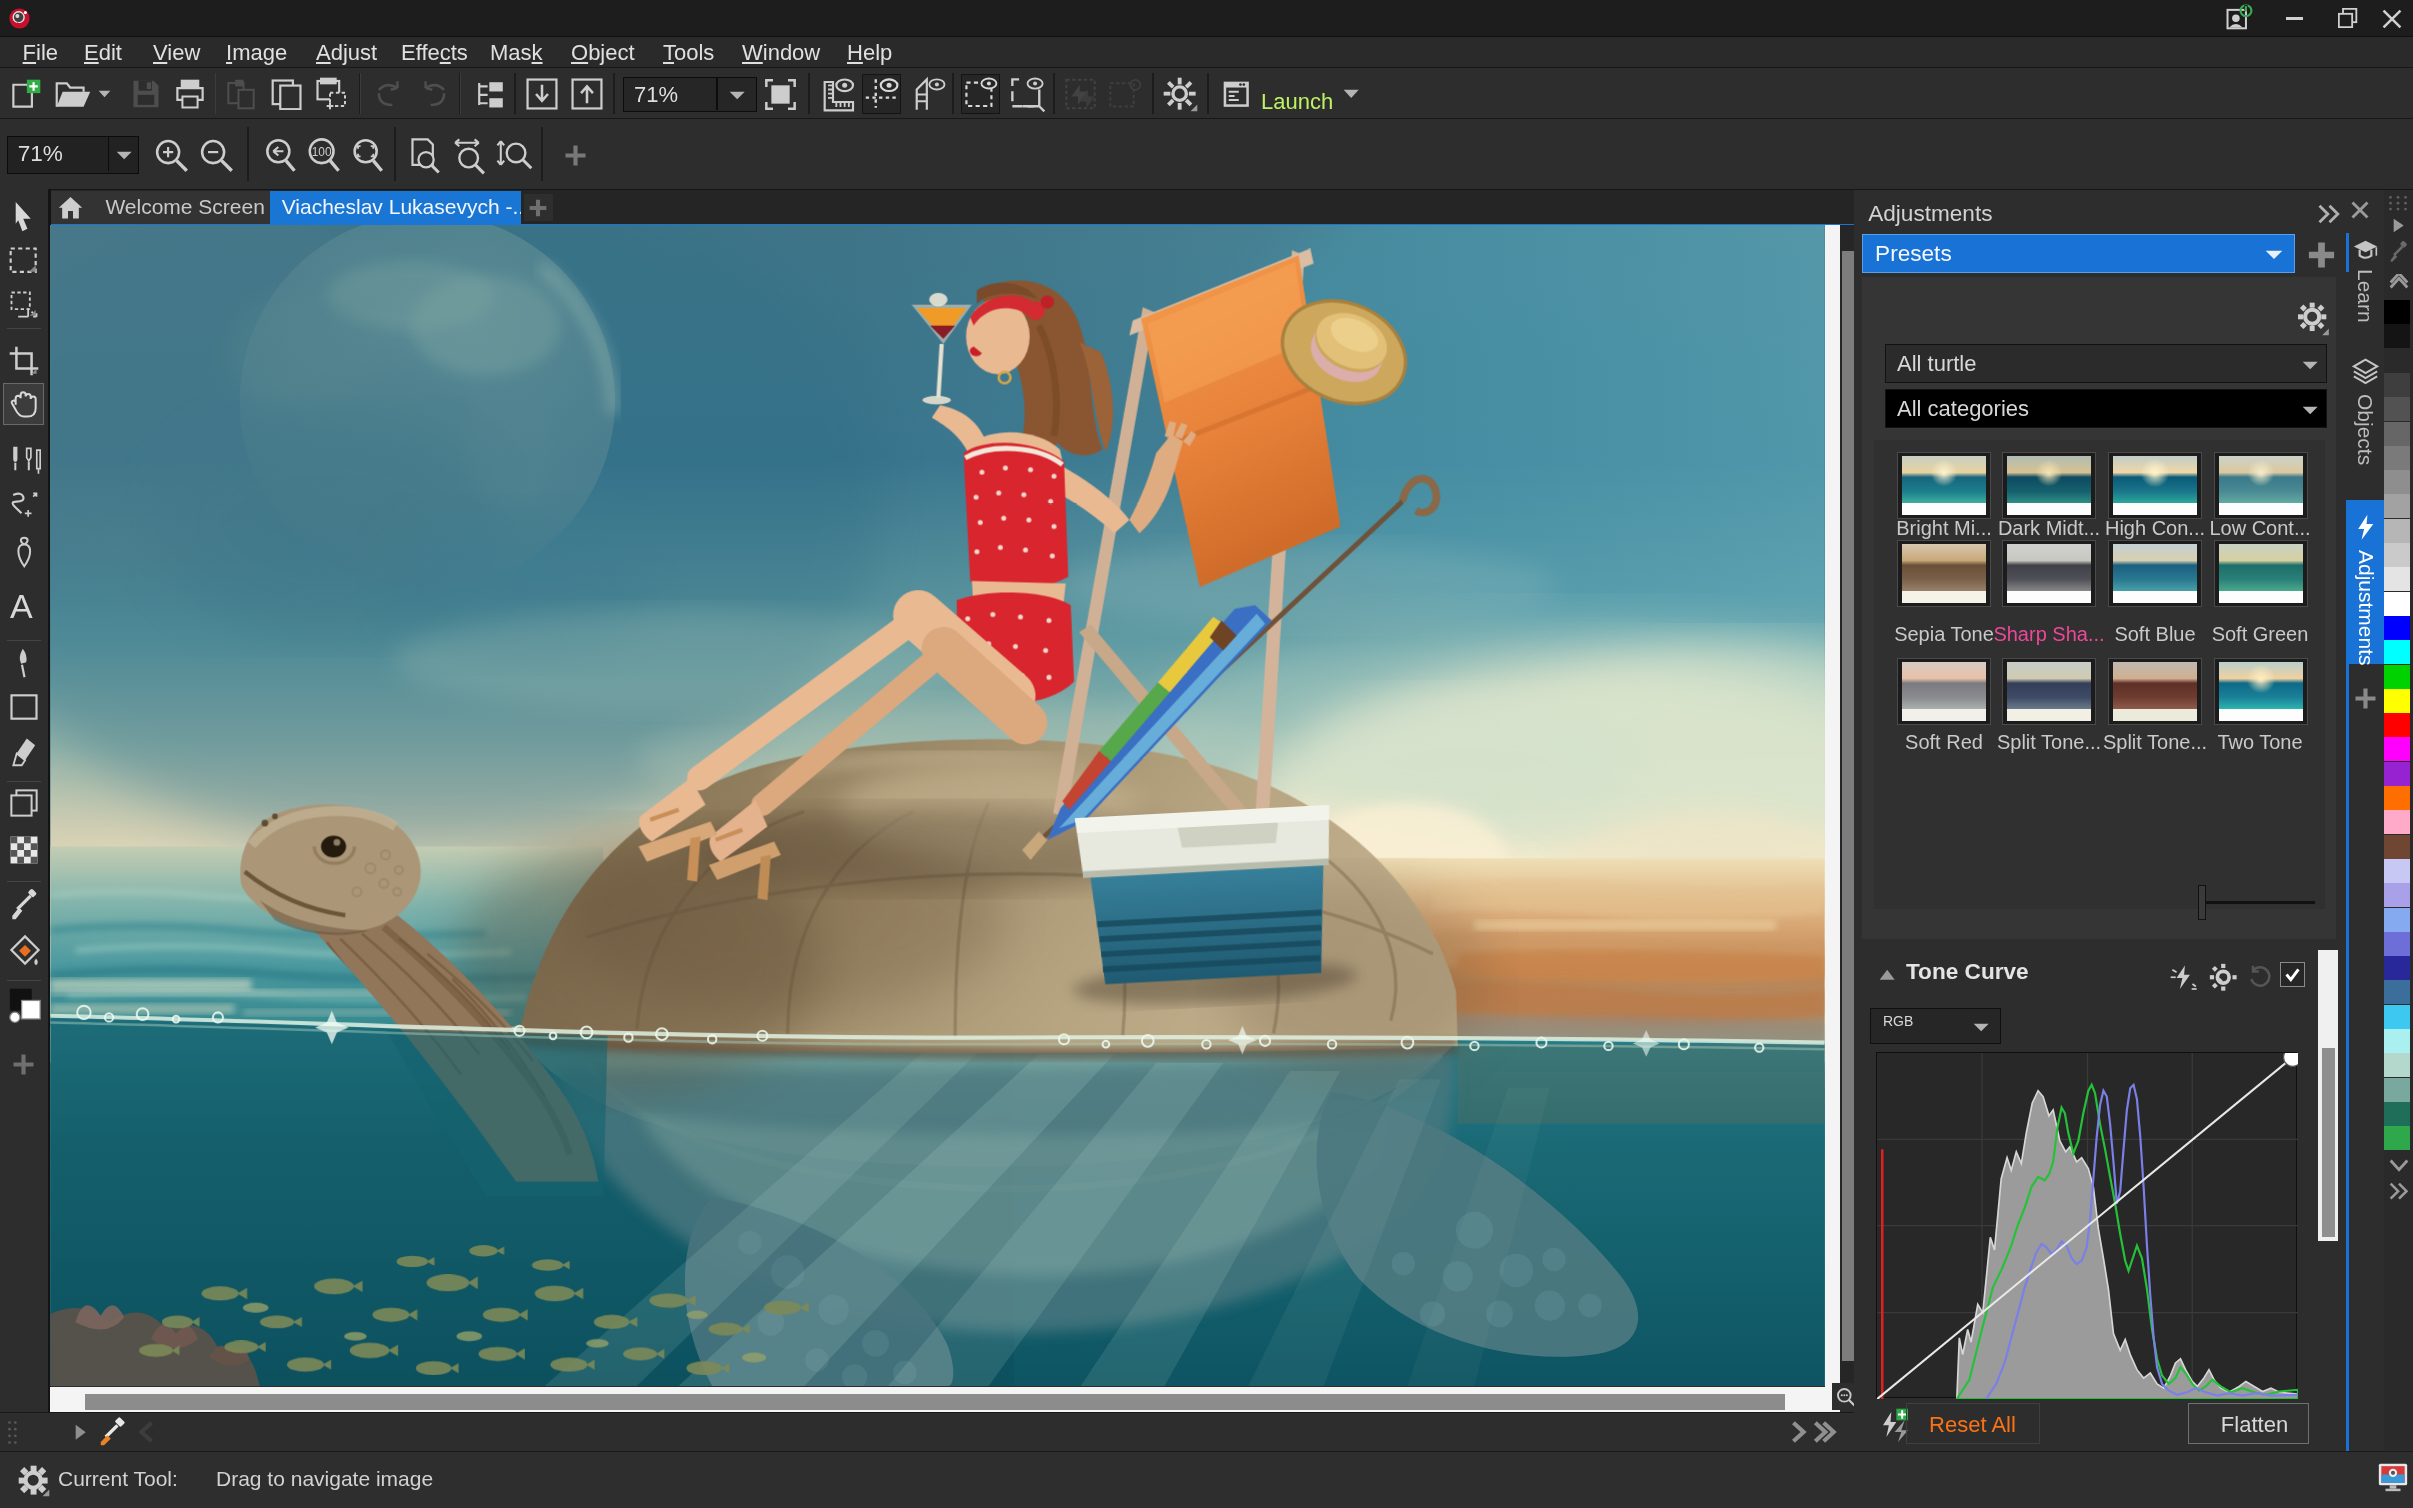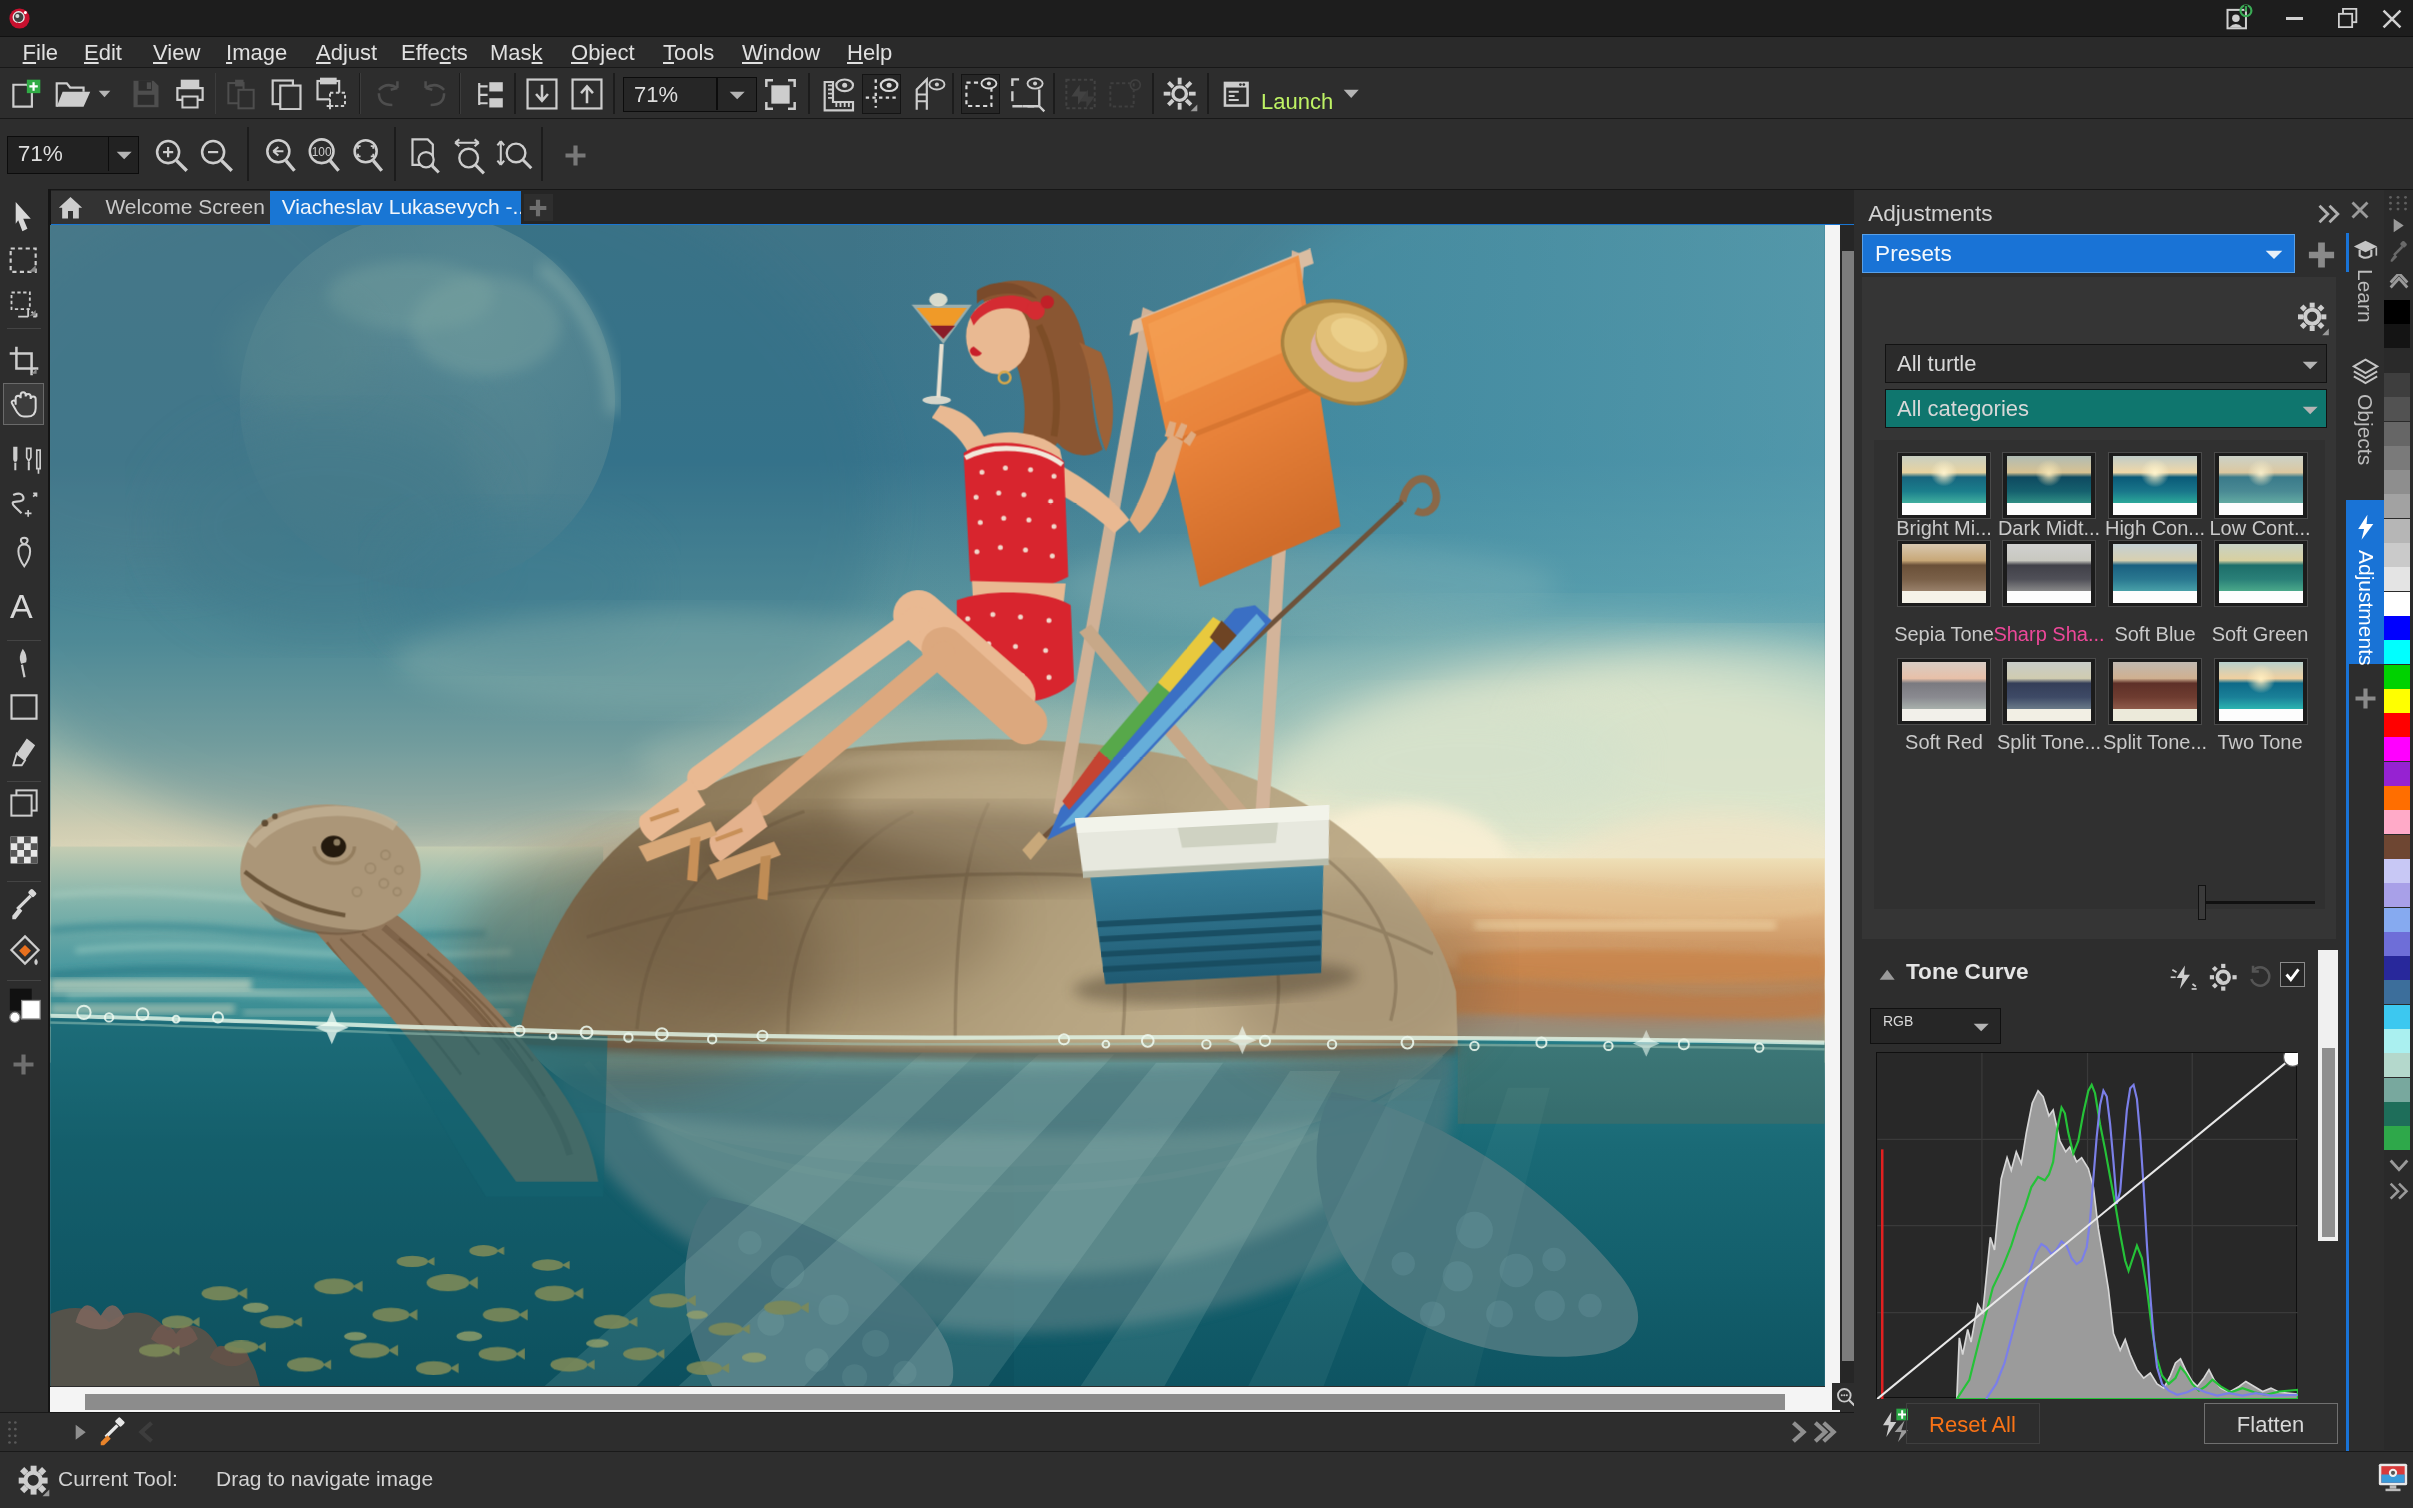--- a/index.html
+++ b/index.html
@@ -980,21 +980,21 @@
           <rect x="26.5" y="26.5" width="6" height="6" transform="rotate(45 29.5 29.5)"></rect>
         </g>
       <path d="M31 41 L39 41 L39 33 Z" fill="#9a9a9a"></path>
     </svg>
     <div class="ab" style="left:22.6px;top:67px;width:442px;height:39px;background:#2b2b2b;border:1.7px solid #121212">
       <div class="ab" style="left:11px;top:5.9px;font-size:22px;color:#d8d8d8">All turtle</div>
       <svg class="ab" style="left:415px;top:15px" width="18.4" height="11" viewBox="0 0 22 13">
           <path d="M2 2 L11 11 L20 2 Z" fill="#b4b4b4"></path>
         </svg>
     </div>
-    <div class="ab" style="left:22.6px;top:112px;width:442px;height:39px;background:#0f766e;border:1.7px solid #121212">
+    <div class="ab" style="left:22.6px;top:112px;width:442px;height:39px;background:#000000;border:1.7px solid #121212">
       <div class="ab" style="left:11px;top:5.9px;font-size:22px;color:#d8d8d8">All categories</div>
       <svg class="ab" style="left:415px;top:15px" width="18.4" height="11" viewBox="0 0 22 13">
           <path d="M2 2 L11 11 L20 2 Z" fill="#b4b4b4"></path>
         </svg>
     </div>
     <div class="ab" style="left:11.7px;top:163px;width:451px;height:469px;background:#303030"></div>
   </div>
 
   <div class="ab" style="left:43px;top:262px;width:94px;height:67px;background:#1c1c1c;border:0.8px solid #4a4a4a">
       <div class="ab" style="left:4.2px;top:3.4px;width:84px;height:47px;background:radial-gradient(circle at 50% 36%,#fdf2cc 0%,rgba(253,242,204,0) 26%),linear-gradient(180deg,#c8cfc2,#e8d3a0 35%,#17657e 45%,#1b7e8c 75%,#3fae9e)"></div>
@@ -1125,21 +1125,21 @@
 
   <svg class="ab" style="left:22px;top:1217px" width="34" height="35" viewBox="0 0 40 42">
     <path d="M18 6 L8 22 L15 22 L12 36 L24 18 L17 18 Z" fill="#cdcdcd"></path>
     <path d="M22 30 L34 16 L30 28 L38 28 L26 42 L30 30 Z" fill="#9a9a9a"></path>
     <rect x="24" y="2" width="14" height="14" fill="#2ca846"></rect>
       <path d="M31 4 V14 M26 9 H36" stroke="#fff" stroke-width="2.4"></path>
   </svg>
   <div class="ab" style="left:52px;top:1213px;width:134px;height:41px;border:1.7px solid #3f3f3f">
     <div class="ab" style="left:0;top:7.5px;width:131px;text-align:center;font-size:22px;color:#f97316">Reset All</div>
   </div>
-  <div class="ab" style="left:350px;top:1213px;width:134px;height:41px;border:1.7px solid #707070;background:#303030">
+  <div class="ab" style="left:334px;top:1213px;width:121px;height:41px;border:1.7px solid #707070;background:#303030">
     <div class="ab" style="left:0;top:7.5px;width:131px;text-align:center;font-size:22px;color:#d8d8d8">Flatten</div>
   </div>
 
   <div class="ab" style="left:464px;top:760px;width:20px;height:291px;background:#f0f0f0"></div>
   <div class="ab" style="left:468px;top:858px;width:13.4px;height:189px;background:#8f8f8f"></div>
 </div>
 
 <div class="ab" id="tabstrip" style="left:2346px;top:189px;width:38px;height:1261px;background:#2d2d2d;border-top:0.8px solid #161616">
   <svg class="ab" style="left:4.2px;top:10px" width="20" height="20" viewBox="0 0 24 24">
       <path d="M3 3 L21 21 M21 3 L3 21" stroke="#9a9a9a" stroke-width="3.4"></path>

